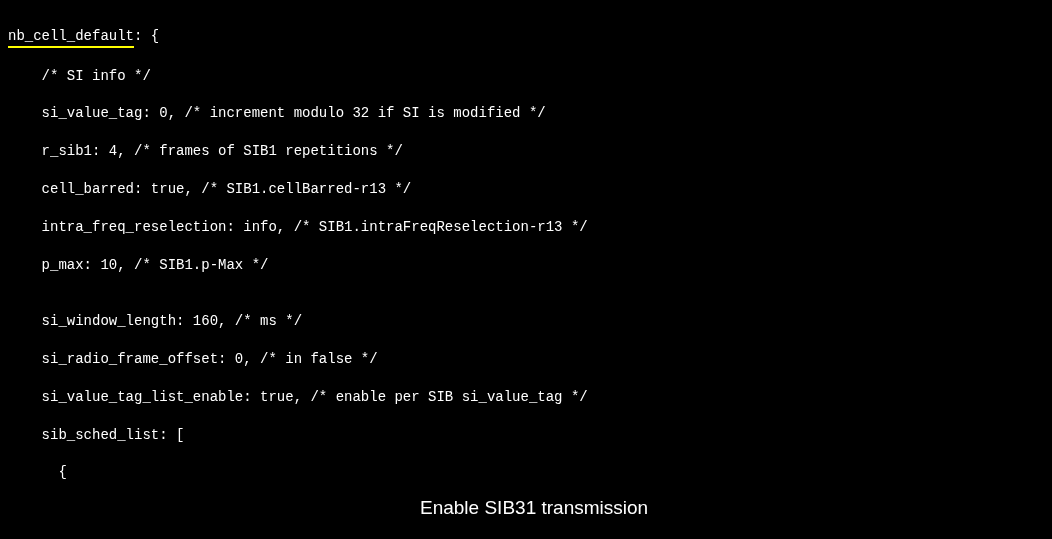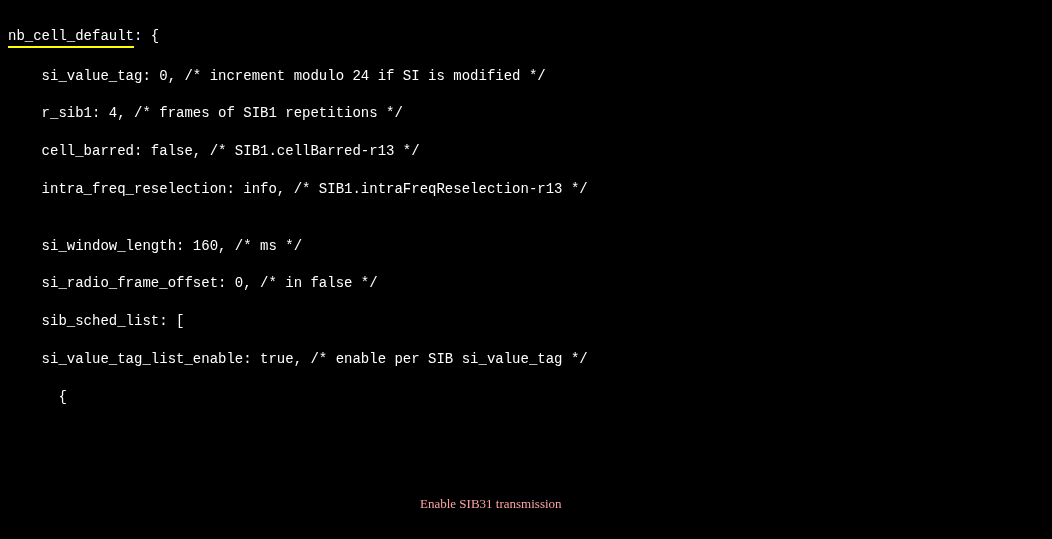--- a/index.html
+++ b/index.html
@@ -21,45 +21,47 @@
     }
     .code-container {
       white-space: pre;
       position: relative;
     }
     .yellow-underline {
       border-bottom: 2px solid #ffff00;
       display: inline-block;
     }
     .annotation {
-      color: #fca5a5;
+      color: #ffffff;
       position: absolute;
       left: 420px;
       top: 495px;
-      font-size: 13px;
-      font-family: Liberation Serif, serif;
+      font-size: 19px;
+      font-family: Liberation Sans, sans-serif;
     }
     .line {
       display: block;
     }
   </style>
 </head>
 <body>
 
 <div class="code-container">
 <span class="line"><span class="yellow-underline"><span>nb_cell_default</span></span><span>: {</span></span>
-<span class="line">    si_value_tag: 0, /* increment modulo 24 if SI is modified */</span>
+<span class="line">    /* SI info */</span>
+<span class="line">    si_value_tag: 0, /* increment modulo 32 if SI is modified */</span>
 <span class="line">    r_sib1: 4, /* frames of SIB1 repetitions */</span>
-<span class="line">    cell_barred: false, /* SIB1.cellBarred-r13 */</span>
+<span class="line">    cell_barred: true, /* SIB1.cellBarred-r13 */</span>
 <span class="line">    intra_freq_reselection: info, /* SIB1.intraFreqReselection-r13 */</span>
+<span class="line">    p_max: 10, /* SIB1.p-Max */</span>
 <span class="line"></span>
 <span class="line">    si_window_length: 160, /* ms */</span>
 <span class="line">    si_radio_frame_offset: 0, /* in false */</span>
+<span class="line">    si_value_tag_list_enable: true, /* enable per SIB si_value_tag */</span>
 <span class="line">    sib_sched_list: [</span>
-<span class="line">    si_value_tag_list_enable: true, /* enable per SIB si_value_tag */</span>
 <span class="line">      {</span>
 
 
 
 
 
 
 
 </div>
 

